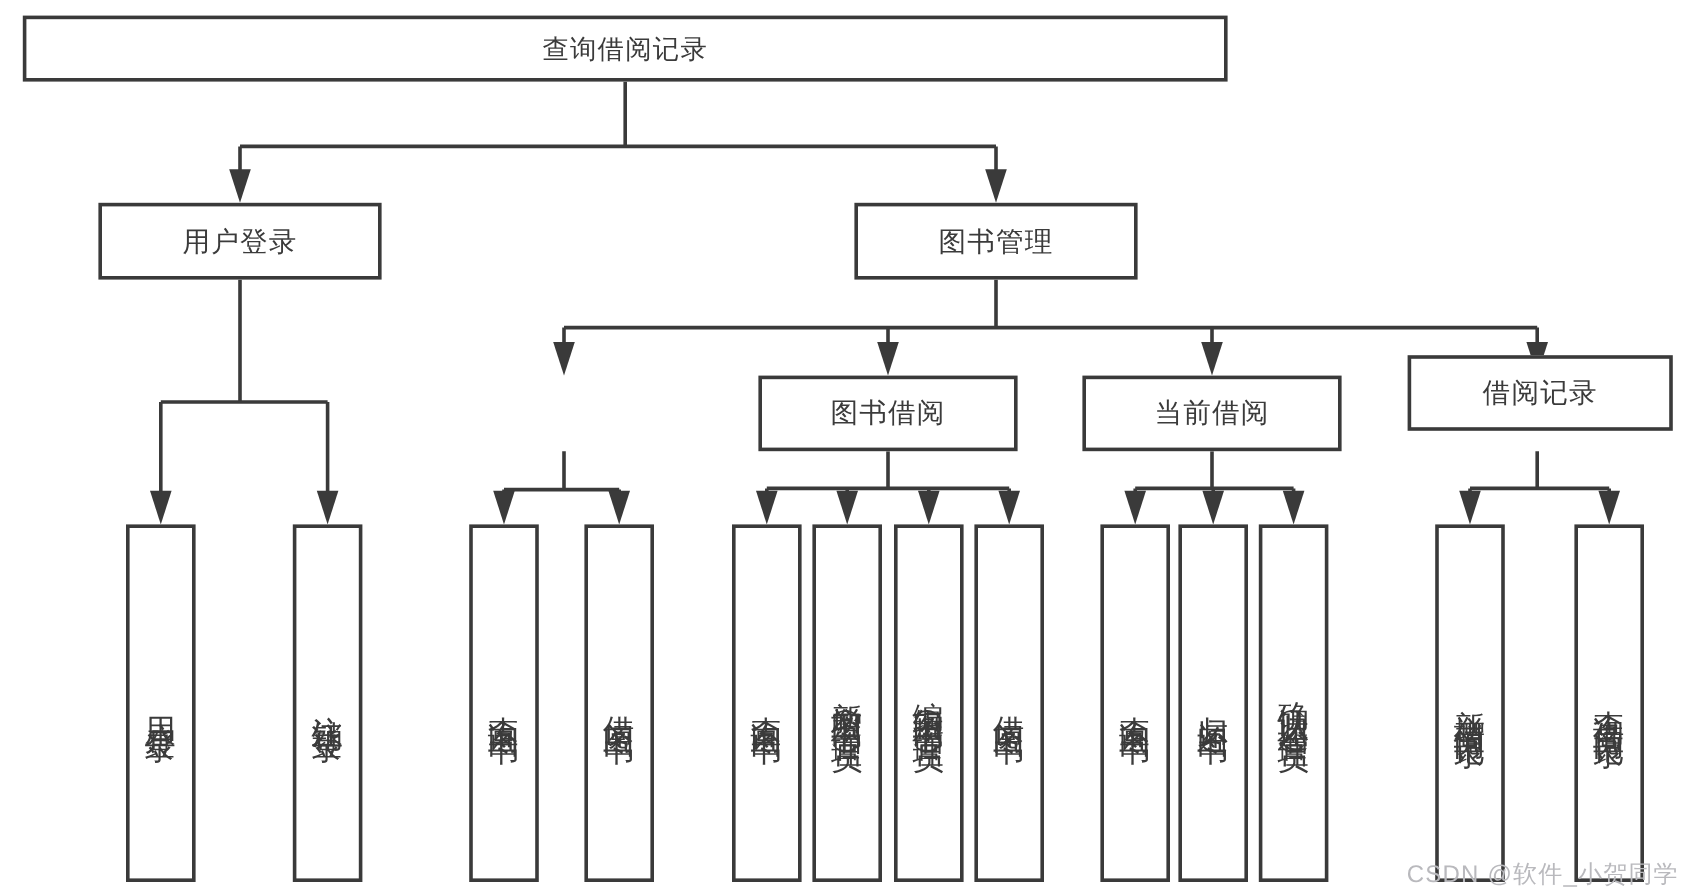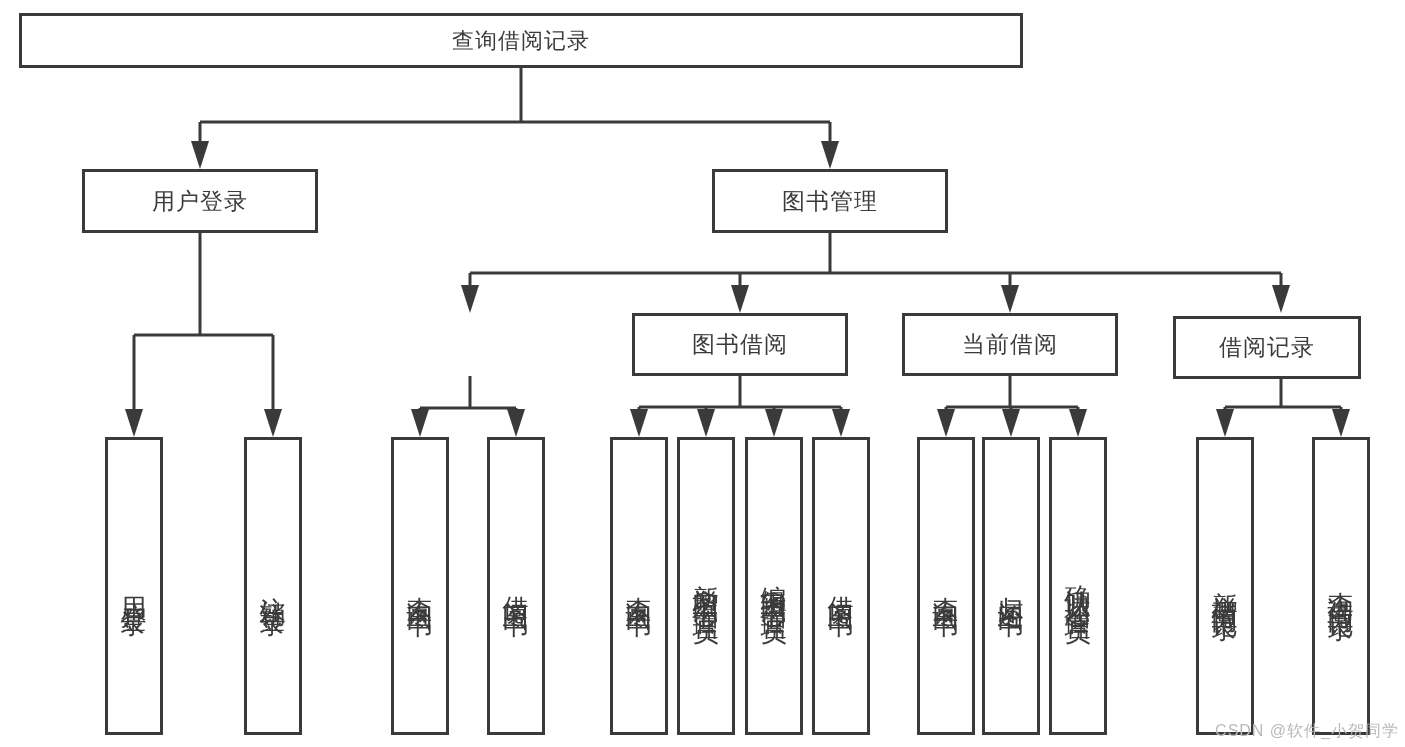--- a/index.html
+++ b/index.html
@@ -33,21 +33,21 @@
     text-orientation: mixed;
     font-size: 26px;
     letter-spacing: 5px;
     line-height: 1;
     white-space: nowrap;
   }
   .watermark {
     position: absolute;
     right: 6px;
     bottom: 5px;
-    font-size: 16px;
+    font-size: 20px;
     color: #b9b9bd;
     letter-spacing: 1px;
     z-index: 5;
   }
 </style>
 </head>
 <body>
 
 <div class="canvas">
 
@@ -92,21 +92,21 @@
   <div class="node hbox" style="left:712px;top:169px;width:236px;height:64px">
     <span>图书管理</span>
   </div>
 
   <div class="node hbox" style="left:902px;top:313px;width:216px;height:63px">
     <span>当前借阅</span>
   </div>
   <div class="node hbox" style="left:632px;top:313px;width:216px;height:63px">
     <span>图书借阅</span>
   </div>
-  <div class="node hbox" style="left:1173px;top:316px;width:188px;height:63px">
+  <div class="node hbox" style="left:1173px;top:296px;width:221px;height:63px">
     <span>借阅记录</span>
   </div>
 
   <div class="node vbox" style="left:105px;top:437px;width:58px;height:298px">
     <span>用户登录</span>
   </div>
   <div class="node vbox" style="left:244px;top:437px;width:58px;height:298px">
     <span>注销登录</span>
   </div>
 

